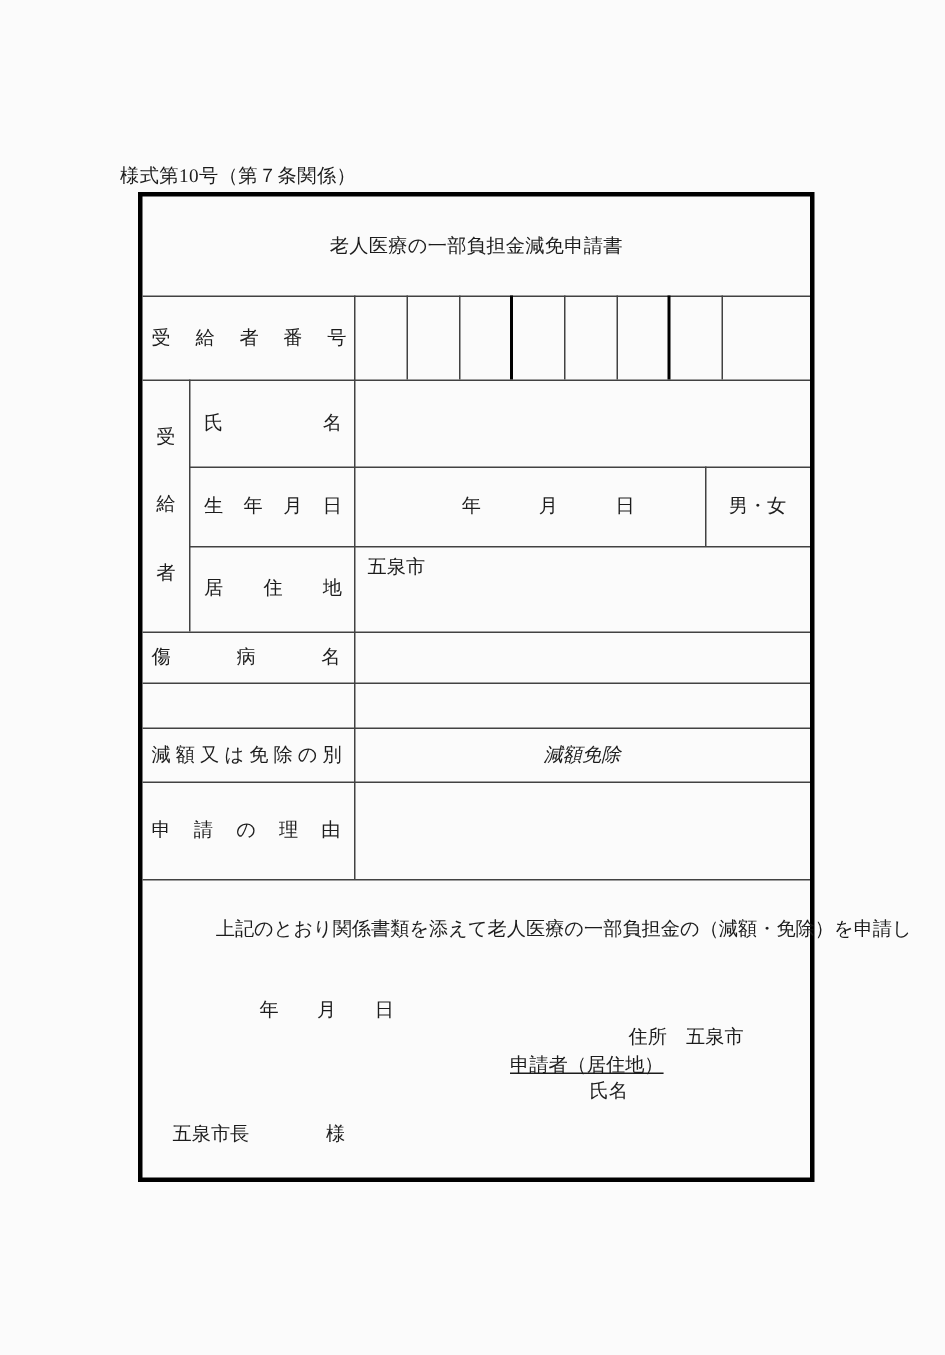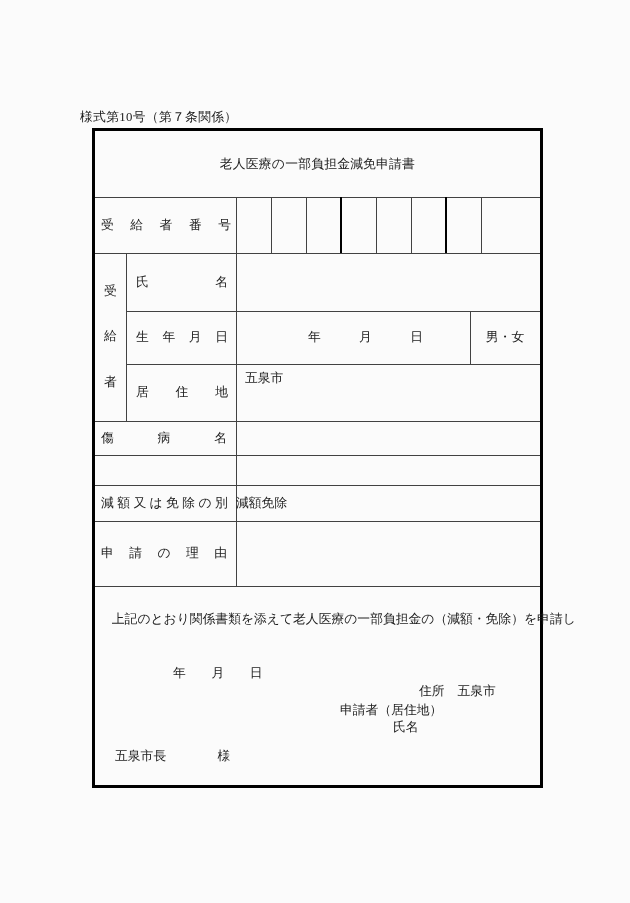--- a/index.html
+++ b/index.html
@@ -49,30 +49,30 @@
   .birth-label { left: 31px; top: 180px; width: 110px; height: 53px; justify-content: space-between; padding: 0 8px 0 10px; }
   .birth-value { left: 141px; top: 180px; width: 234px; height: 53px; justify-content: center; padding-left: 25px; white-space: nowrap; }
   .gender-cell { left: 375px; top: 180px; width: 70px; height: 53px; justify-content: center; white-space: nowrap; }
   .res-label { left: 31px; top: 233px; width: 110px; height: 57px; justify-content: space-between; padding: 0 8px 0 10px; }
   .res-value { left: 141px; top: 233px; width: 304px; height: 57px; align-items: flex-start; padding: 6px 0 0 9px; }
   .disease-label { left: 0; top: 290px; width: 141px; height: 34px; justify-content: space-between; padding: 0 9px 0 6px; }
   .disease-value { left: 141px; top: 290px; width: 304px; height: 34px; }
   .onset-label { left: 0; top: 324px; width: 141px; height: 30px; padding-left: 6px; letter-spacing: 1.6px; white-space: nowrap; }
   .onset-value { left: 141px; top: 324px; width: 304px; height: 30px; }
   .cat-label { left: 0; top: 354px; width: 141px; height: 36px; padding-left: 6px; letter-spacing: 3.4px; white-space: nowrap; }
-  .cat-value { left: 141px; top: 354px; width: 304px; height: 36px; justify-content: flex-start; }
+  .cat-value { left: 141px; top: 354px; width: 304px; height: 36px; justify-content: center; font-style: italic; }
   .reason-label { left: 0; top: 390px; width: 141px; height: 65px; justify-content: space-between; padding: 0 9px 0 6px; }
   .reason-value { left: 141px; top: 390px; width: 304px; height: 65px; }
   .footer-section { position: absolute; left: 0; top: 455px; width: 445px; height: 199px; }
   .footer-par { position: absolute; left: 4px; top: 22px; width: 440px; }
-  .fline { display: block; line-height: 22px; white-space: nowrap; }
+  .fline { display: block; line-height: 22px; white-space: nowrap; margin-left: 32px; }
   .fabs { position: absolute; line-height: 14px; white-space: nowrap; }
   .date-line { left: 78px; top: 80px; }
   .address-line { left: 276px; top: 98px; margin-left: 48px; }
-  .applicant-line { left: 245px; top: 117px; }
+  .applicant-line { left: 245px; top: 117px; text-decoration: underline; }
   .name-line { left: 298px; top: 135px; font-family: Liberation Mono, monospace; }
   .addressee-line { left: 20px; top: 163px; }
 </style>
 </head>
 <body>
 
 <div class="page">
 
   <div class="form-number">様式第10号（第７条関係）</div>
 

